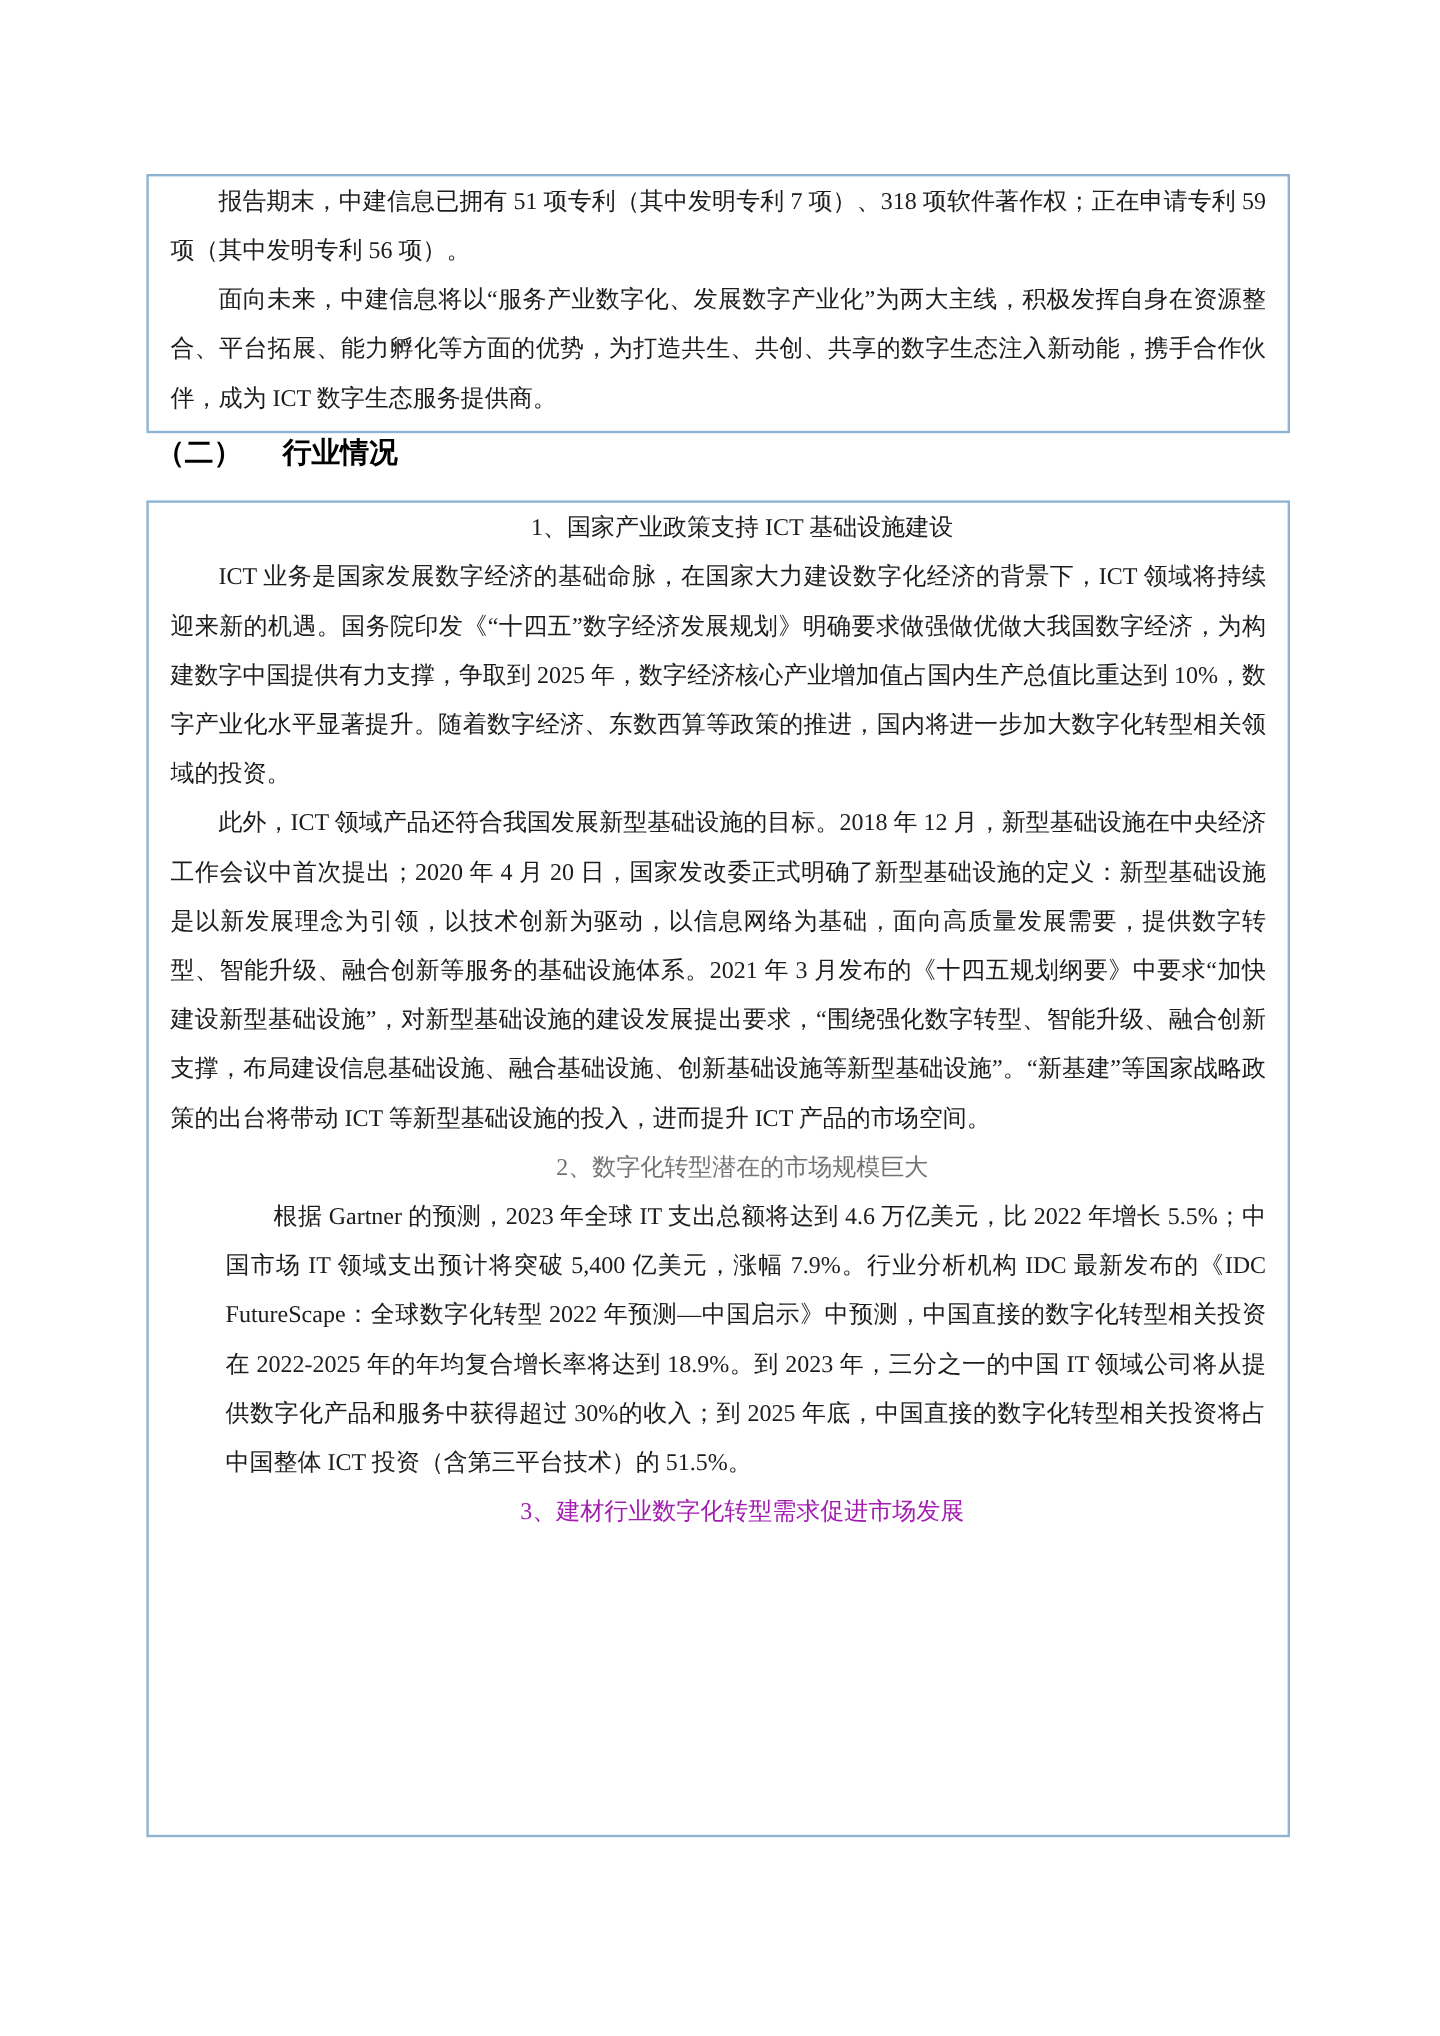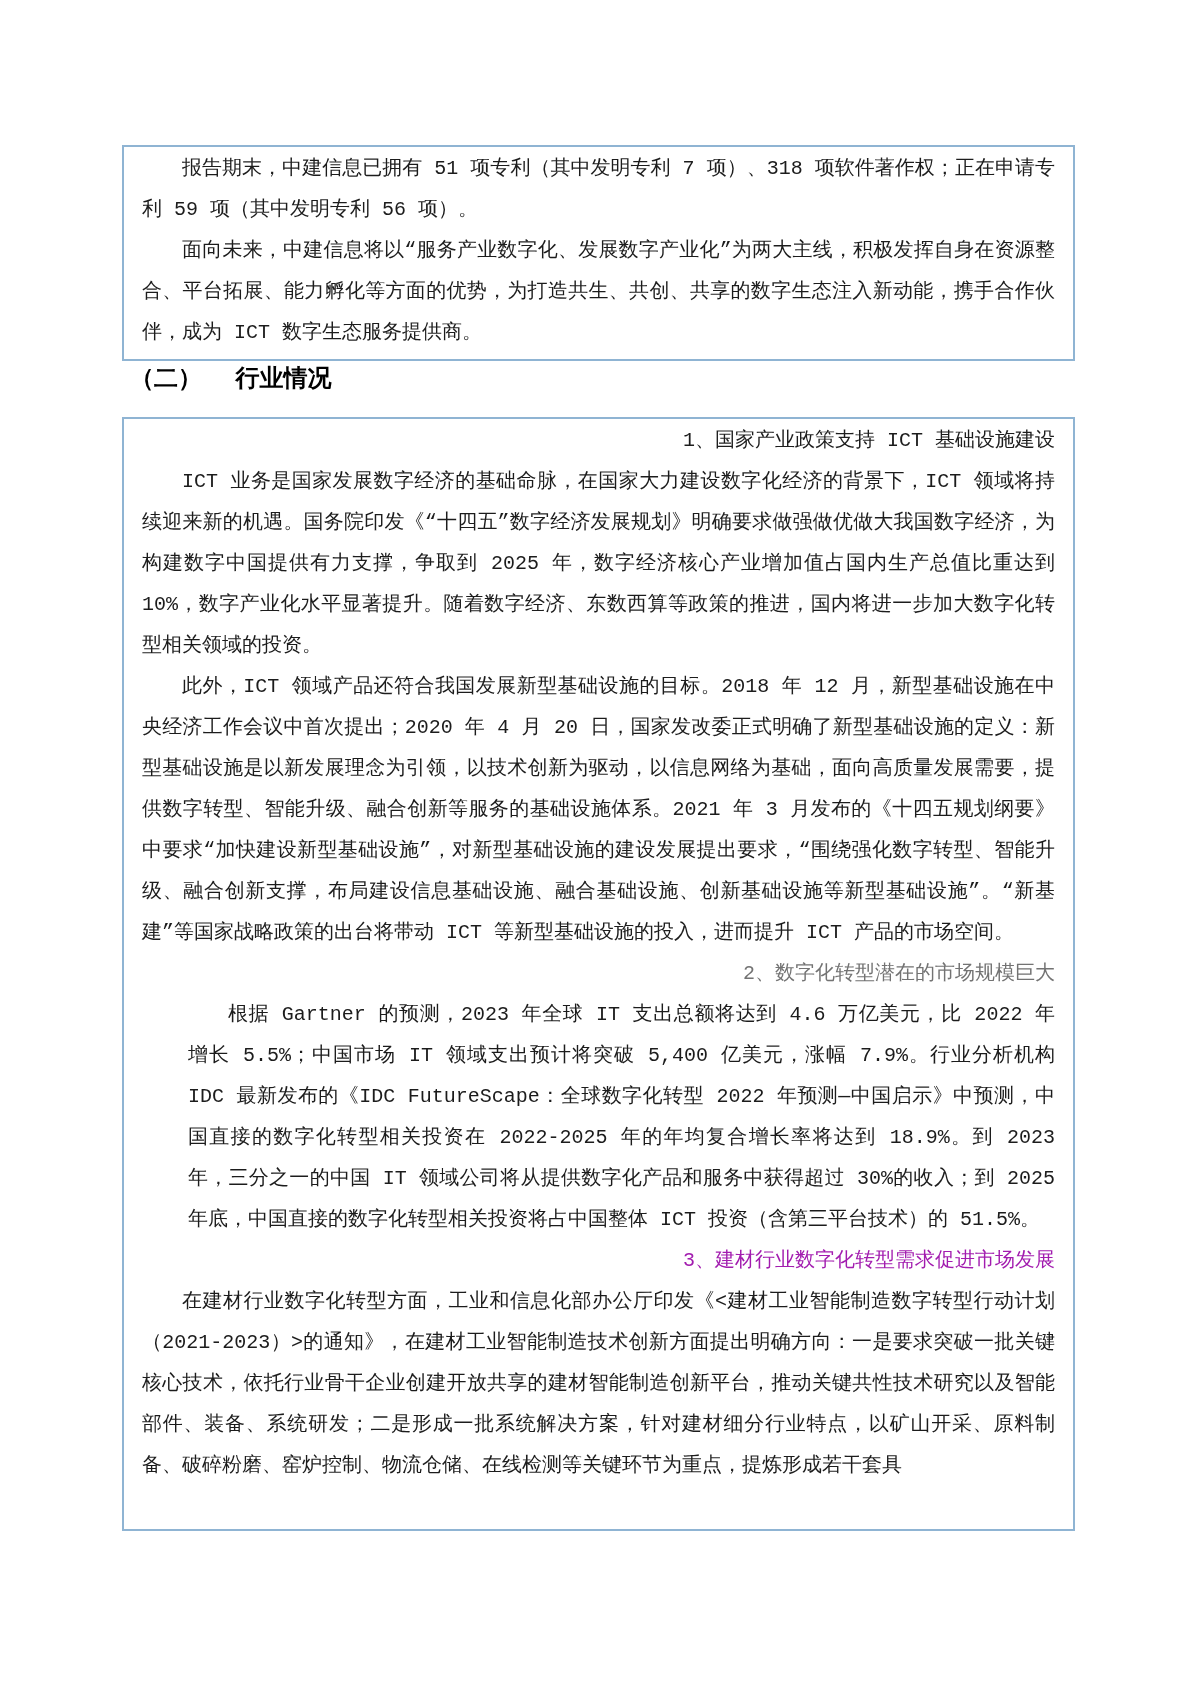--- a/index.html
+++ b/index.html
@@ -16,42 +16,41 @@
     font-family: "Liberation Serif", "DejaVu Serif", serif;
   }
   .text-box {
     position: absolute;
     left: 122px;
     width: 953px;
     box-sizing: border-box;
     border: 2px solid #8fb4d3;
     background: #ffffff;
     padding: 1px 18px 6px 18px;
-    font-family: Liberation Mono, monospace;
   }
   .box1 {
     top: 145px;
     min-height: 207px;
   }
   .box2 {
     top: 417px;
     min-height: 1114px;
   }
   .para {
     margin: 0;
     font-size: 20px;
     line-height: 41px;
     color: #1c1c1c;
     text-align: justify;
     text-justify: inter-ideograph;
     text-indent: 2em;
     word-break: normal;
   }
   .subheading {
-    text-align: right;
+    text-align: center;
   }
   .section-heading {
     position: absolute;
     top: 363px;
     left: 130px;
     font-family: "Liberation Sans", "DejaVu Sans", sans-serif;
     font-weight: bold;
     font-size: 24px;
     line-height: 30px;
     color: #000000;
@@ -75,16 +74,15 @@
     <span class="num">（二）</span><span>行业情况</span>
   </div>
 
   <div class="text-box box2" style="border-color: rgb(143, 180, 211);">
       <p class="para subheading" style="color: rgb(28, 28, 28);">1、国家产业政策支持 ICT 基础设施建设</p>
       <p class="para" style="color: rgb(28, 28, 28);">ICT 业务是国家发展数字经济的基础命脉，在国家大力建设数字化经济的背景下，ICT 领域将持续迎来新的机遇。国务院印发《“十四五”数字经济发展规划》明确要求做强做优做大我国数字经济，为构建数字中国提供有力支撑，争取到 2025 年，数字经济核心产业增加值占国内生产总值比重达到 10%，数字产业化水平显著提升。随着数字经济、东数西算等政策的推进，国内将进一步加大数字化转型相关领域的投资。</p>
       <p class="para" style="color: rgb(28, 28, 28);">此外，ICT 领域产品还符合我国发展新型基础设施的目标。2018 年 12 月，新型基础设施在中央经济工作会议中首次提出；2020 年 4 月 20 日，国家发改委正式明确了新型基础设施的定义：新型基础设施是以新发展理念为引领，以技术创新为驱动，以信息网络为基础，面向高质量发展需要，提供数字转型、智能升级、融合创新等服务的基础设施体系。2021 年 3 月发布的《十四五规划纲要》中要求“加快建设新型基础设施”，对新型基础设施的建设发展提出要求，“围绕强化数字转型、智能升级、融合创新支撑，布局建设信息基础设施、融合基础设施、创新基础设施等新型基础设施”。“新基建”等国家战略政策的出台将带动 ICT 等新型基础设施的投入，进而提升 ICT 产品的市场空间。</p>
       <p class="para subheading" style="color: #737373;">2、数字化转型潜在的市场规模巨大</p>
       <p class="para" style="color: rgb(28, 28, 28); margin-left: 46px;">根据 Gartner 的预测，2023 年全球 IT 支出总额将达到 4.6 万亿美元，比 2022 年增长 5.5%；中国市场 IT 领域支出预计将突破 5,400 亿美元，涨幅 7.9%。行业分析机构 IDC 最新发布的《IDC FutureScape：全球数字化转型 2022 年预测—中国启示》中预测，中国直接的数字化转型相关投资在 2022-2025 年的年均复合增长率将达到 18.9%。到 2023 年，三分之一的中国 IT 领域公司将从提供数字化产品和服务中获得超过 30%的收入；到 2025 年底，中国直接的数字化转型相关投资将占中国整体 ICT 投资（含第三平台技术）的 51.5%。</p>
       <p class="para subheading" style="color: #a21caf;">3、建材行业数字化转型需求促进市场发展</p>
-      <p class="para" style="color: rgb(28, 28, 28);">在建材行业数字化转型方面，工业和信息化部办公厅印发《&lt;建材工业智能制造数字转型行动计划（2021-2023）&gt;的通知》，在建材工业智能制造技术创新方面提出明确方向：一是要求突破一批关键核心技术，依托行业骨干企业创建开放共享的建材智能制造创新平台，推动关键共性技术研究以及智能部件、装备、系统研发；二是形成一批系统解决方案，针对建材细分行业特点，以矿山开采、原料制备、破碎粉磨、窑炉控制、物流仓储、在线检测等关键环节为重点，提炼形成若干套具</p>
     </div>
 
 </div>
 
 </body></html>

